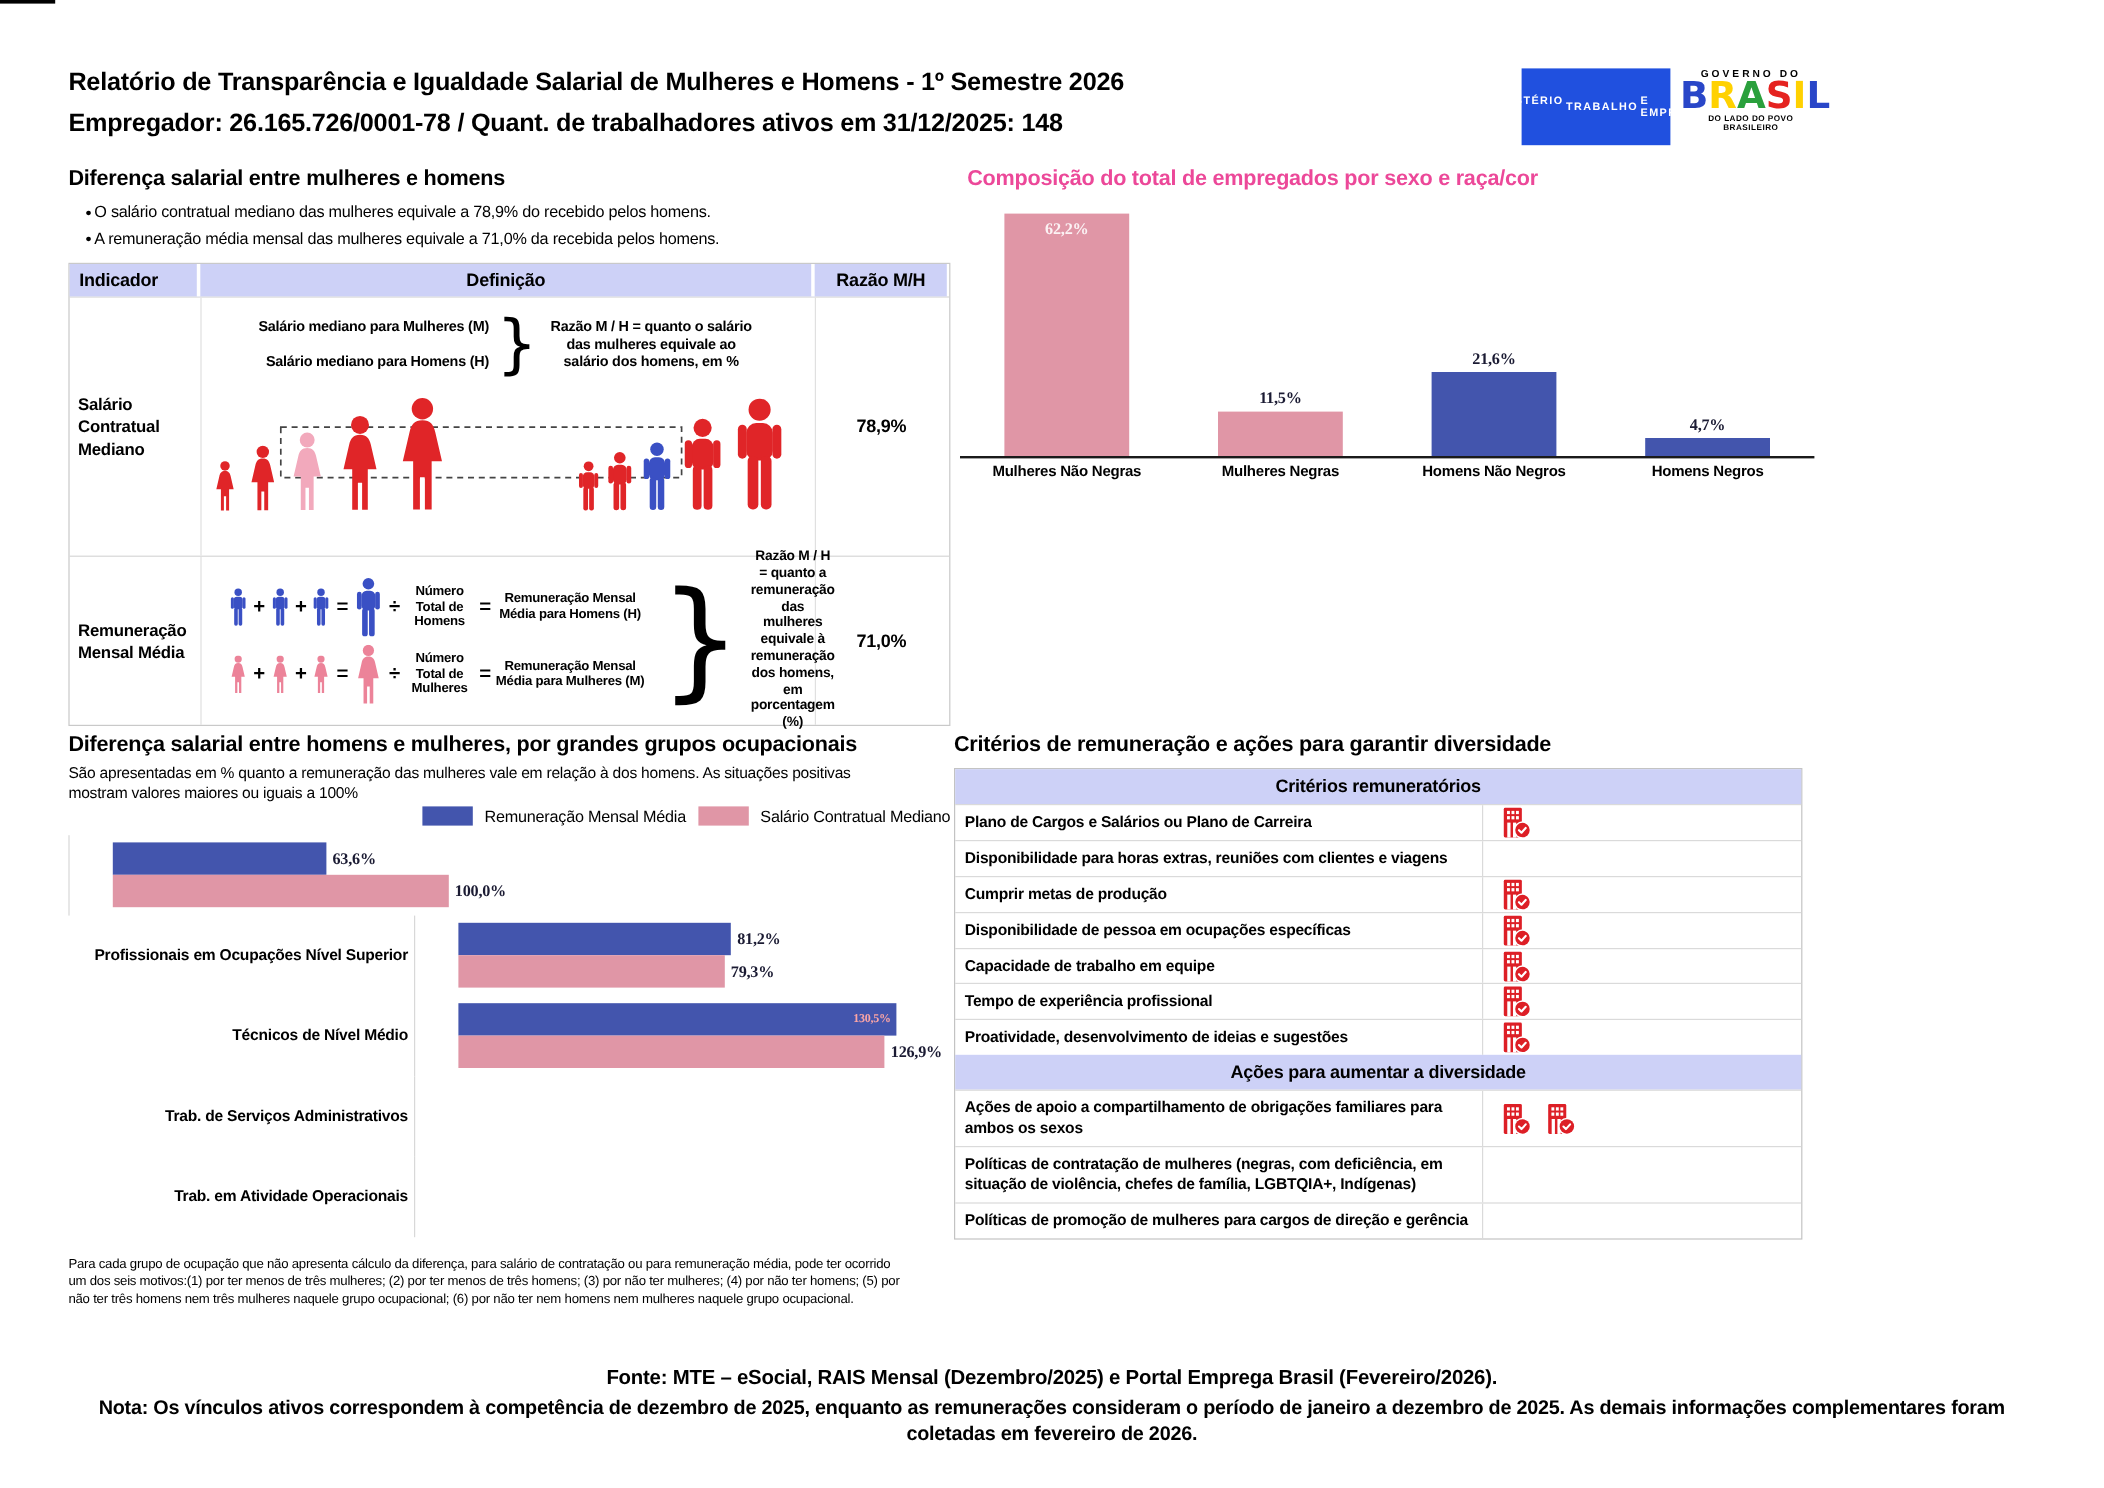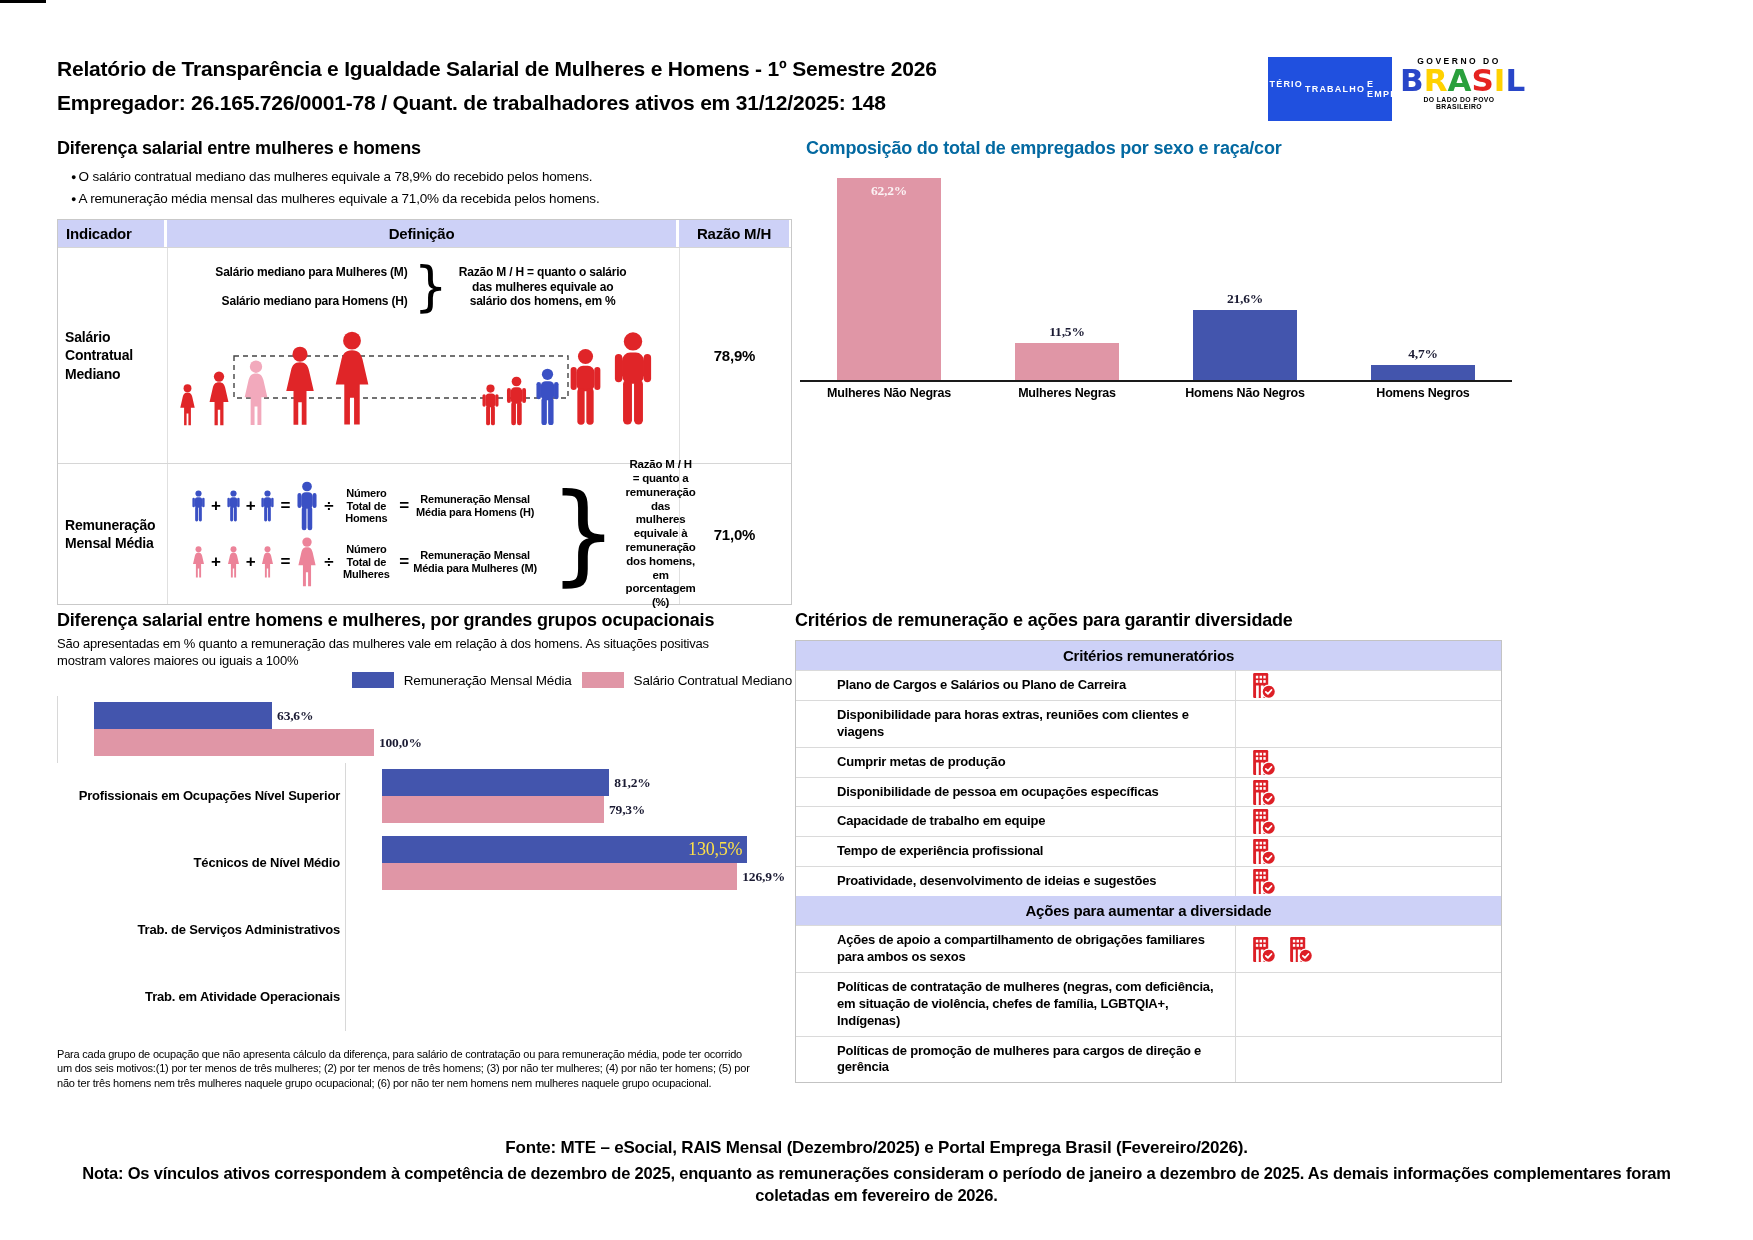--- a/index.html
+++ b/index.html
@@ -42,21 +42,21 @@
   .f-row{display:flex;align-items:center;gap:3px;height:56px;}
   .f-op{font-size:17px;font-weight:bold;padding:0 1px;}
   .f-txt{font-size:11px;font-weight:bold;text-align:center;line-height:1.15;}
   .f-div{width:58px;}
   .f-res{width:124px;}
   .brace2{font-size:108px;margin-left:4px;}
   .def2-note{font-size:11.5px;font-weight:bold;text-align:center;line-height:1.2;width:150px;}
 
   
   .comp{position:absolute;left:800px;top:138px;width:712px;}
-  .comp-title{font-size:18px;font-weight:bold;color:#0369a1;margin:0 0 16px 6px;}
+  .comp-title{font-size:18px;font-weight:bold;color:#ec4899;margin:0 0 16px 6px;}
   .comp-icons{display:flex;}
   .comp-half{width:50%;display:flex;flex-direction:column;align-items:center;}
   .comp-sex-label{font-size:16.5px;font-weight:bold;color:#2a2a72;margin-bottom:10px;}
   .comp-pct{font-size:15.5px;font-weight:bold;margin-top:6px;}
   .comp-chart{display:flex;height:205px;border-bottom:2.5px solid #1a1a1a;margin-top:14px;}
   .comp-slot{width:25%;display:flex;flex-direction:column;justify-content:flex-end;align-items:center;}
   .comp-vlabel{font-family:"Liberation Serif",serif;font-weight:bold;font-size:13.5px;color:#1b1b33;margin-bottom:3px;}
   .comp-bar{width:104px;display:flex;justify-content:center;}
   .comp-bar .in{font-family:"Liberation Serif",serif;font-weight:bold;font-size:13.5px;
                 color:rgba(255,255,255,0.88);margin-top:5px;}
@@ -69,29 +69,29 @@
   .occ-legend{position:absolute;right:0;top:62px;display:flex;align-items:center;gap:10px;font-size:13.5px;}
   .sw{width:42px;height:16px;display:inline-block;}
   .occ-chart{margin-top:26px;}
   .occ-row{display:flex;height:67px;}
   .occ-label{width:283px;padding-right:5px;text-align:right;font-size:13px;font-weight:bold;
              display:flex;align-items:center;justify-content:flex-end;line-height:1.25;}
   .occ-bars{flex:1;border-left:1px solid #d8d8d8;display:flex;flex-direction:column;justify-content:center;}
   .occ-barline{height:27px;display:flex;align-items:center;padding-left:36px;}
   .occ-bar{height:27px;display:flex;align-items:center;justify-content:flex-end;}
   .vl{font-family:"Liberation Serif",serif;font-weight:bold;font-size:13.5px;color:#1b1b33;margin-left:5px;white-space:nowrap;}
-  .vl-in{font-family:"Liberation Serif",serif;font-weight:normal;font-size:18px;color:#fde047;margin-right:5px;white-space:nowrap;}
+  .vl-in{font-family:"Liberation Serif",serif;font-weight:bold;font-size:10px;color:#fca5a5;margin-right:5px;white-space:nowrap;}
   .occ-note{margin-top:16px;font-size:11px;line-height:1.32;width:700px;}
 
   
   .crit{position:absolute;left:795px;top:610px;width:707px;}
   .crit-table{border:1px solid #c3c3c3;margin-top:9px;}
   .crit-band{background:#cdd1f7;text-align:center;font-size:15px;font-weight:bold;padding:6px 0;}
   .crit-row{display:flex;border-top:1px solid #dadada;}
-  .crit-label{flex:1;font-size:13px;font-weight:bold;padding:6px 10px 6px 8px;line-height:1.3;display:flex;align-items:center;margin-left:33px;}
+  .crit-label{flex:1;font-size:13px;font-weight:bold;padding:6px 10px 6px 8px;line-height:1.3;display:flex;align-items:center;}
   .crit-icons{width:252px;border-left:1px solid #dadada;display:flex;align-items:center;gap:10px;padding-left:13px;}
 
   
   .footer{position:absolute;left:0;right:0;top:1138px;text-align:center;font-weight:bold;}
   .foot-src{font-size:17px;}
   .foot-note{font-size:16.5px;width:1660px;margin:4px auto 0 auto;line-height:1.35;}
 
   svg{display:block;}
   .inline-svg{display:inline-block;}
 </style>

